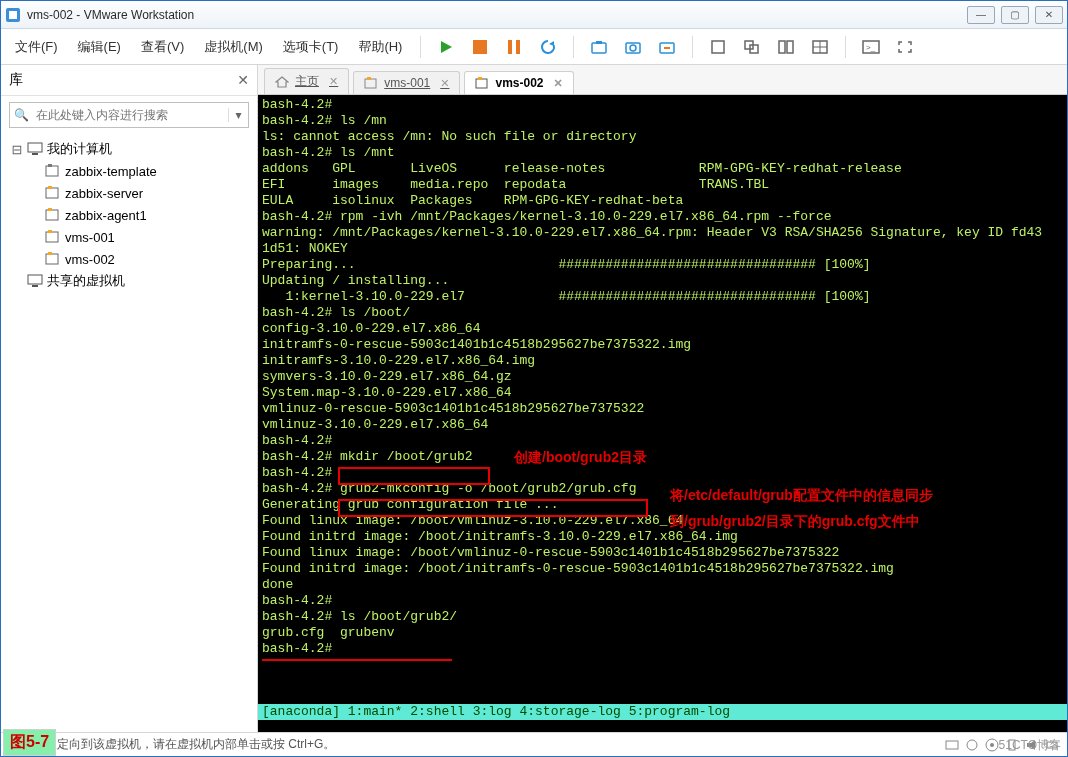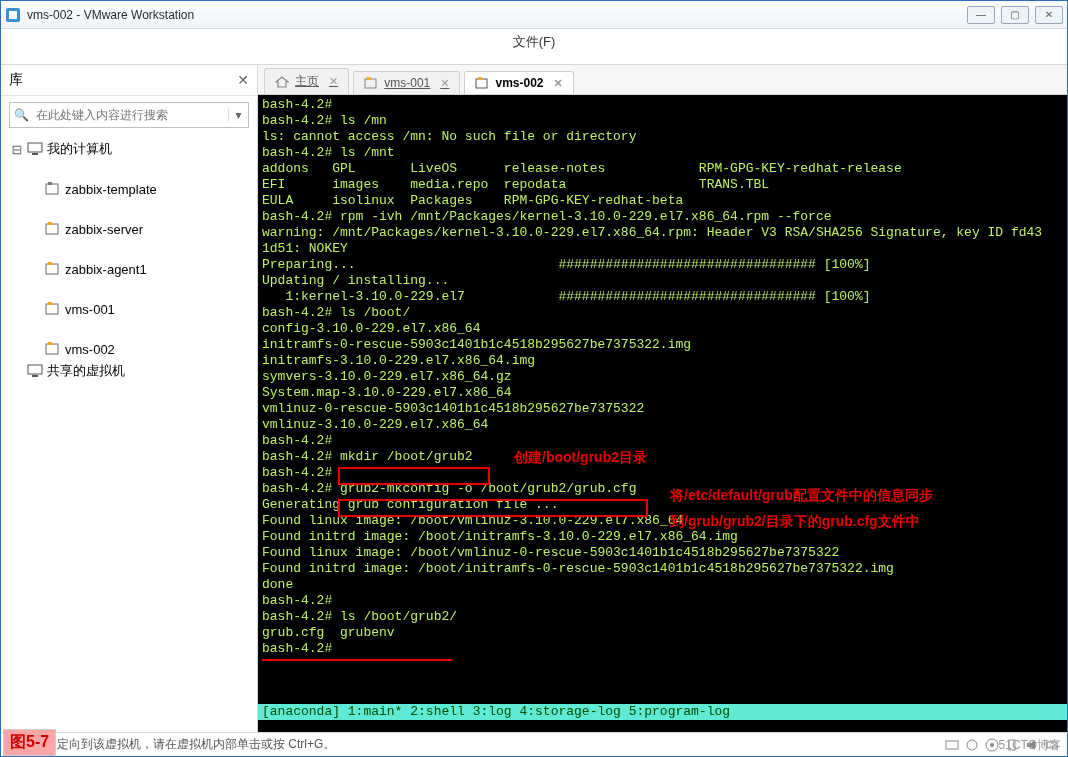--- a/index.html
+++ b/index.html
@@ -21,38 +21,38 @@
     height: 28px;
     background: linear-gradient(#fdfefe,#eef3f8);
     border-bottom: 1px solid #cdd8e6;
     padding: 12px 4px;
   }
   .titlebar .app-icon { width:16px; height:16px; margin-right:6px; display:flex; align-items:center; justify-content:center; }
   .titlebar .title-text { font-size:12px; color:#2a2a2a; flex:1; }
   .wincontrols { display:flex; gap:6px; }
   .winbtn { width:28px; height:18px; border:1px solid #9aa7b8; border-radius:2px; background:#eef3f8; display:flex; align-items:center; justify-content:center; font-size:10px; color:#555; cursor:default; }
   
-  .menubar { display:flex; align-items:center; height:36px; border-bottom:1px solid #d6d6d6; padding:0 6px; gap:4px;flex-direction:column; }
+  .menubar { display:flex; align-items:center; height:36px; border-bottom:1px solid #d6d6d6; padding:0 6px; gap:4px; }
   .menuitem { padding:4px 8px; font-size:13px; color:#333; cursor:default; }
   .tb-sep { width:1px; height:22px; background:#dcdcdc; margin:0 6px; }
   .tb-btn { width:30px; height:26px; display:flex; align-items:center; justify-content:center; }
   .tb-group { display:flex; align-items:center; gap:4px; }
   
   .main { display:flex; height:calc(757px - 28px - 36px - 24px - 2px); }
   .sidebar { width:257px; border-right:1px solid #d6d6d6; display:flex; flex-direction:column; }
   .lib-header { display:flex; align-items:center; padding:6px 8px; border-bottom:1px solid #e2e2e2; }
   .lib-header .lib-title { font-size:14px; flex:1; }
   .lib-header .close-x { font-size:14px; color:#666; cursor:pointer; }
   .searchbox { display:flex; align-items:center; border:1px solid #bfbfbf; margin:6px 8px; height:26px; }
   .searchbox .mag { width:24px; text-align:center; color:#888; }
   .searchbox input { border:none; outline:none; flex:1; font-size:12px; color:#888; }
   .searchbox .dd { width:20px; text-align:center; border-left:1px solid #ddd; color:#666; }
   .tree { padding:4px 6px; font-size:13px; }
   .tree-row { display:flex; align-items:center; height:22px; gap:4px; padding-left:4px; white-space:nowrap; }
-  .tree-row.child { padding-left:38px;margin-top:18px; }
+  .tree-row.child { padding-left:38px; }
   .tree-row.child2 { padding-left:20px; }
   .expander { width:12px; display:inline-block; text-align:center; color:#666; }
   .node-icon { width:16px; height:14px; display:flex; align-items:center; justify-content:center; }
   .vm-on svg rect.tab { fill:#f5a623; }
   .vm-off svg rect.tab { fill:#7a7a7a; }
   .selected { background:#fff; }
   
   .content { flex:1; display:flex; flex-direction:column; background:#fff; }
   .tabs { display:flex; align-items:flex-end; height:30px; padding:4px 0 0 6px; background:#f6f6f6; border-bottom:1px solid #cfcfcf; gap:4px; }
   .tab { display:flex; align-items:center; gap:6px; padding:4px 10px; border:1px solid #cfcfcf; border-bottom:none; background:#fff; border-radius:3px 3px 0 0; font-size:12px; }
@@ -77,21 +77,21 @@
     padding:0 4px;
     line-height:16px;
     height:16px;
     position:absolute;
     left:0; right:0; bottom:12px;
   }
   
   .redbox { position:absolute; border:2px solid #e60000; }
   .redlabel { position:absolute; color:#e60000; font-family:Liberation Sans, sans-serif; font-size:14px; font-weight:bold; }
   .redline { position:absolute; height:2px; background:#e60000; }
-  .figtag { position:absolute; left:2px; bottom:0; color:#d00000; background:#fca5a5; font-weight:bold; font-size:16px; padding:2px 6px; border:1px solid #d0d0d0; }
+  .figtag { position:absolute; left:2px; bottom:0; color:#d00000; background:#86efac; font-weight:bold; font-size:16px; padding:2px 6px; border:1px solid #d0d0d0; }
   
   .bottombar { height:24px; border-top:1px solid #d6d6d6; display:flex; align-items:center; padding:0 8px; font-size:12px; color:#555; }
   .bottombar .spacer { flex:1; }
   .tray { display:flex; gap:6px; align-items:center; }
   .tray .dev { width:14px; height:14px; }
   .watermark { position:absolute; right:6px; bottom:2px; font-size:12px; color:#999; }
   svg { display:block; }
 </style>
 </head>
 <body>

